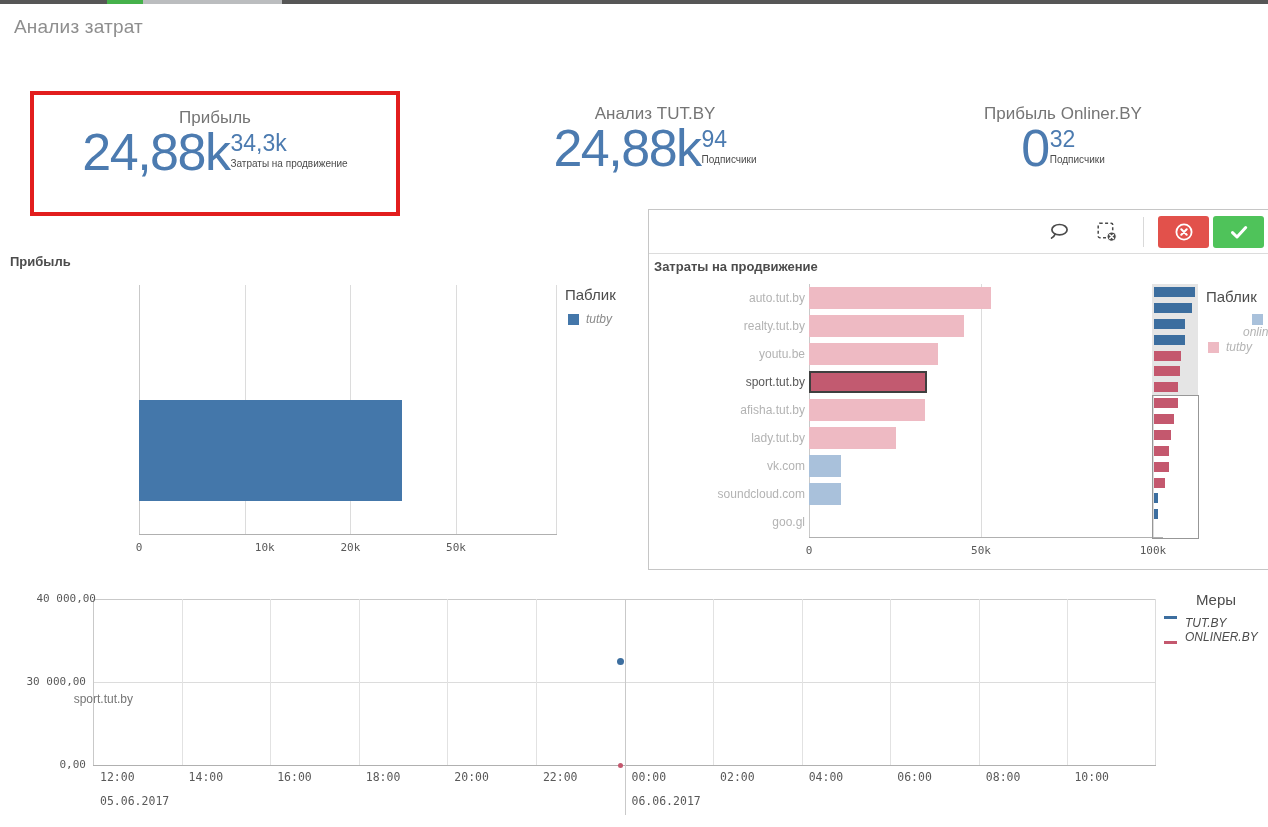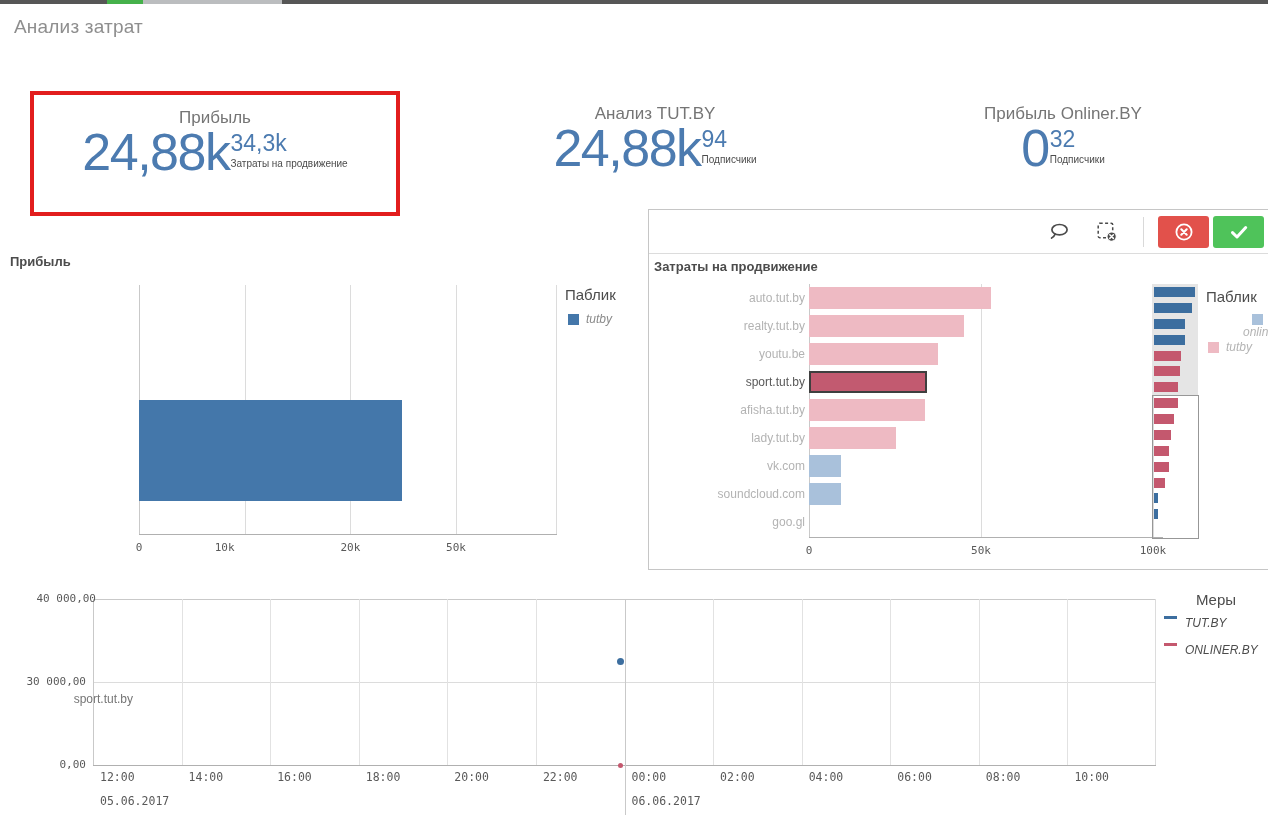--- a/index.html
+++ b/index.html
@@ -92,21 +92,21 @@
         <div class="abs" style="left: 0px; top: 0px; width: 1px; height: 250px; background: rgb(201, 201, 201);"></div>
         <div class="abs" style="left: 105.667px; top: 0px; width: 1px; height: 250px; background: rgb(220, 220, 220);"></div>
         <div class="abs" style="left: 211.333px; top: 0px; width: 1px; height: 250px; background: rgb(220, 220, 220);"></div>
         <div class="abs" style="left: 317px; top: 0px; width: 1px; height: 250px; background: rgb(220, 220, 220);"></div>
         <div class="abs" style="left: 417px; top: 0px; width: 1px; height: 250px; background: rgb(220, 220, 220);"></div>
         <div class="abs" style="left: 0px; top: 249px; width: 418px; height: 1px; background: rgb(176, 176, 176);"></div>
         <div class="abs" style="left: 0px; top: 115px; width: 262.899px; height: 101px; background: rgb(68, 119, 170);"></div>
       </div>
     <div id="left-extras">
         <div class="abs mono" style="left: 109px; top: 293px; width: 60px; text-align: center; font-size: 11px; color: rgb(89, 89, 89);">0</div>
-        <div class="abs mono" style="left: 214.667px; top: 293px; width: 60px; text-align: left; font-size: 11px; color: rgb(89, 89, 89);">10k</div>
+        <div class="abs mono" style="left: 214.667px; top: 293px; width: 60px; text-align: right; font-size: 11px; color: rgb(89, 89, 89);">10k</div>
         <div class="abs mono" style="left: 320.333px; top: 293px; width: 60px; text-align: center; font-size: 11px; color: rgb(89, 89, 89);">20k</div>
         <div class="abs mono" style="left: 426px; top: 293px; width: 60px; text-align: center; font-size: 11px; color: rgb(89, 89, 89);">50k</div>
         <div class="abs" style="left: 0px; top: 444px; width: 133px; text-align: right; font-size: 12px; color: rgb(117, 117, 117);">sport.tut.by</div>
         <div class="abs legend-title" style="left: 565px; top: 38px;">Паблик</div>
         <div class="abs" style="left: 568px; top: 64px; display: flex; align-items: center;">
           <div class="abs" style="position: relative; width: 11px; height: 11px; background: rgb(68, 119, 170);"></div>
           <div class="abs legend-label" style="position: relative; margin-left: 7px; color: rgb(138, 138, 138);">tutby</div>
         </div>
       </div>
   </section>
@@ -237,20 +237,20 @@
       <div class="abs mono" style="left: 100px; top: 209px; font-size: 11.5px; color: rgb(89, 89, 89);">05.06.2017</div>
       <div class="abs mono" style="left: 631.5px; top: 209px; font-size: 11.5px; color: rgb(89, 89, 89);">06.06.2017</div>
       <div class="abs" style="left: 617.309px; top: 73.248px; width: 7px; height: 7px; border-radius: 50%; background: rgb(60, 110, 159);"></div>
       <div class="abs" style="left: 618.309px; top: 177.5px; width: 5px; height: 5px; border-radius: 50%; background: rgb(196, 88, 110);"></div>
       <div class="abs" style="left: 1164px; top: 6px; width: 104px;">
         <div class="abs legend-title" style="position: relative; text-align: center; width: 100%;">Меры</div>
         <div class="abs" style="position: relative; display: flex; align-items: flex-start; margin-top: 8px;">
           <div class="abs" style="position: relative; width: 13px; height: 3px; background: rgb(60, 110, 159);"></div>
           <div class="abs legend-label" style="position: relative; margin-left: 8px; color: rgb(76, 76, 76);">TUT.BY</div>
         </div>
-        <div class="abs" style="position: relative; display: flex; align-items: flex-start; margin-top: 13px;">
+        <div class="abs" style="position: relative; display: flex; align-items: flex-end; margin-top: 0;">
           <div class="abs" style="position: relative; width: 13px; height: 3px; background: rgb(196, 88, 110);"></div>
           <div class="abs legend-label" style="position: relative; margin-left: 8px; color: rgb(76, 76, 76);">ONLINER.BY</div>
         </div>
       </div>
     </section>
 
 </div>
 
 </body></html>

